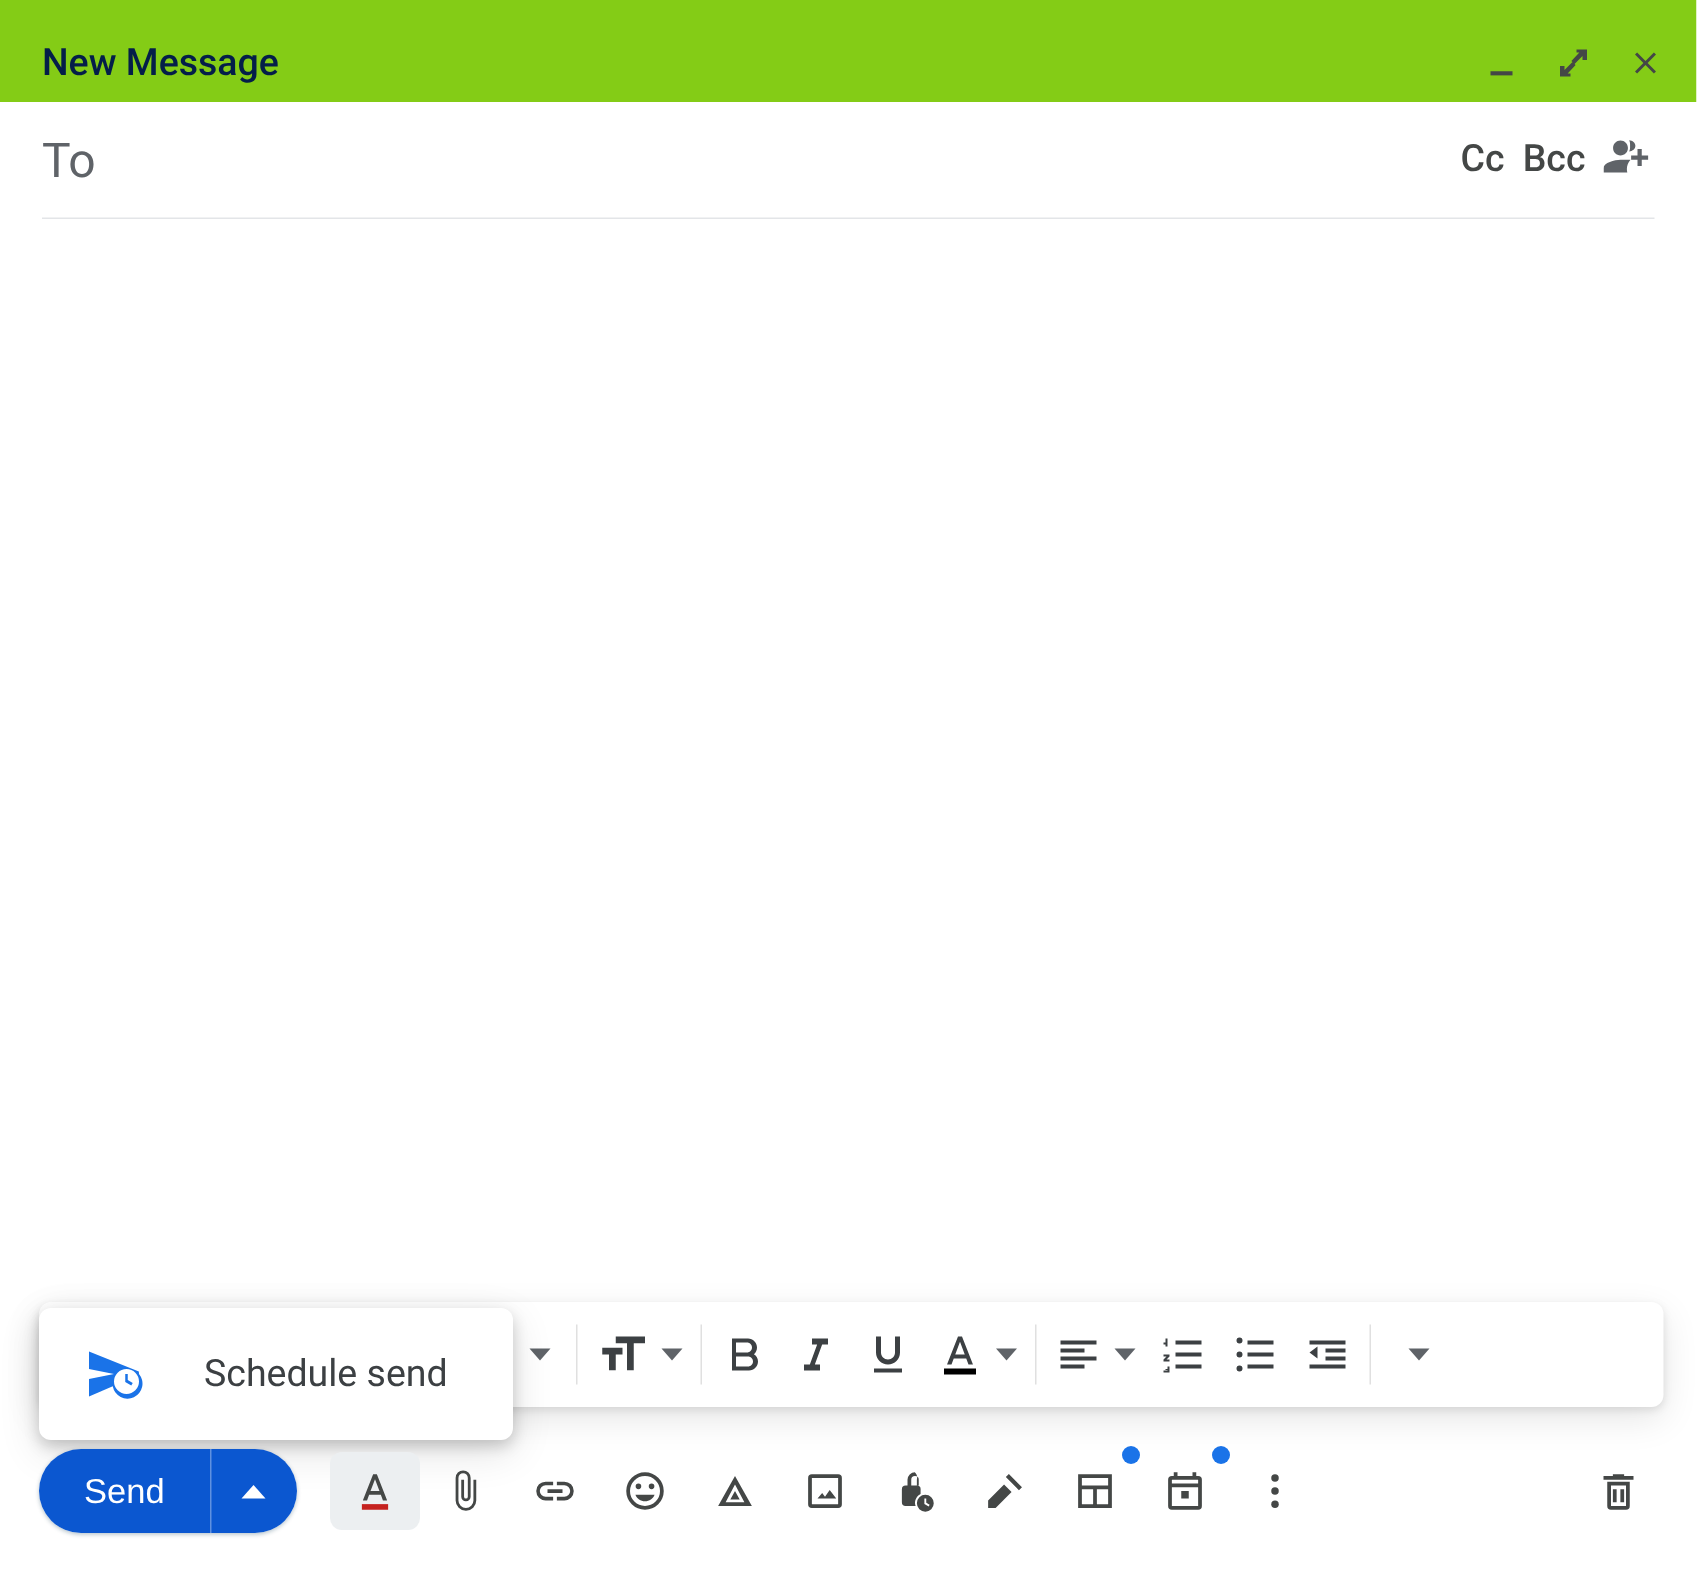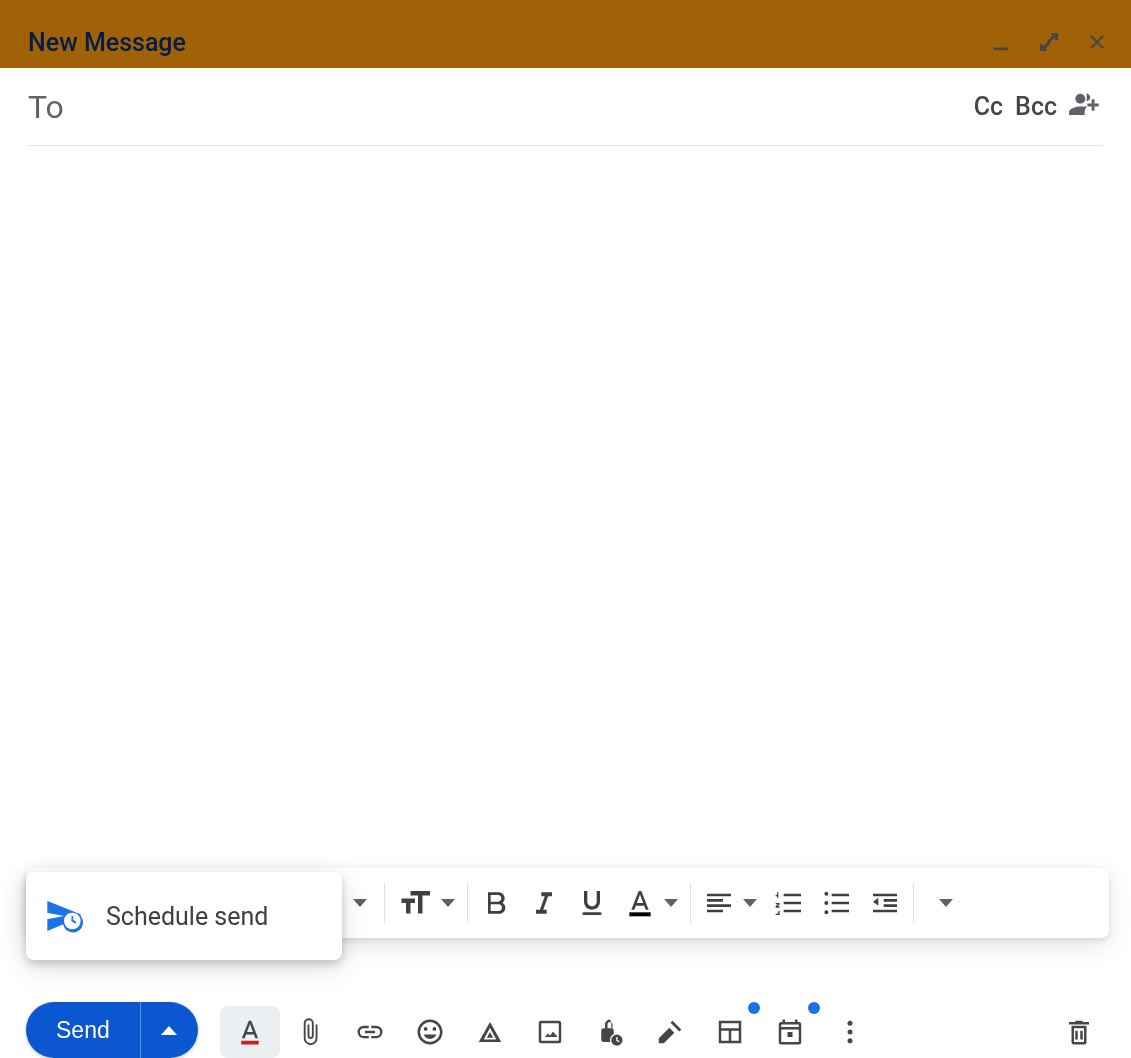--- a/index.html
+++ b/index.html
@@ -1,20 +1,20 @@
 <!DOCTYPE html>
 <html><head>
 <meta charset="utf-8">
 <style>
   * { box-sizing: border-box; margin: 0; padding: 0; }
   html, body { width: 1131px; height: 1058px; font-family: "Google Sans", Roboto, Arial, sans-serif; background: #fff; }
   body { display: flex; flex-direction: column; }
 
   .header {
-    height: 68px; background: #a16207; display: flex; align-items: center;
+    height: 68px; background: #84cc16; display: flex; align-items: center;
     padding: 16px 22px 0 28px;
   }
   .header .title { color: #041e49; font-size: 25px; font-weight: 500; }
   .header .spacer { flex: 1; }
   .header .win-icons { display: flex; align-items: center; gap: 24px; }
   .header .win-icons svg { fill: #444746; }
   .win-btn { width: 24px; height: 24px; display:flex;align-items:center;justify-content:center; cursor:pointer; }
 
   .fields { padding: 0 28px; }
   .row { display: flex; align-items: center; height: 78px; border-bottom: 1px solid #e3e5e8; }
@@ -46,28 +46,28 @@
   .caret-down {
     width: 0; height: 0; border-left: 7px solid transparent; border-right: 7px solid transparent;
     border-top: 8px solid #5f6368; margin-left: 8px;
   }
   .hidden-left { width: 300px; } 
 
   .schedule-popup {
     position: absolute; left: 26px; bottom: 98px; width: 316px; height: 88px;
     background: #fff; border-radius: 8px;
     box-shadow: 0 4px 10px rgba(0,0,0,.18), 0 8px 28px rgba(0,0,0,.12);
-    display: flex; align-items: center; padding: 0 18px; gap: 22px; cursor:pointer;
+    display: flex; align-items: center; padding: 0 30px; gap: 40px; cursor:pointer;
   }
   .schedule-popup svg { fill: #1a73e8; }
   .schedule-popup .lbl { color: #3c4043; font-size: 25px; }
 
   .bottom-bar {
-    position: absolute; left: 0; right: 0; bottom: 0; height: 98px;
-    display: flex; align-items: flex-end; padding: 0 22px 0 26px;
+    position: absolute; left: 0; right: 0; bottom: 15px; height: 98px;
+    display: flex; align-items: center; padding: 0 22px 0 26px;
   }
   .send-group {
     display: flex; align-items: stretch; height: 56px; border-radius: 28px; overflow: hidden;
     box-shadow: 0 1px 3px rgba(11,57,84,.3);
   }
   .send-btn {
     background: #0b57d0; color: #fff; font-size: 23px; font-weight: 500;
     display:flex; align-items:center; padding: 0 30px; cursor:pointer; border:none;
   }
   .send-more {

